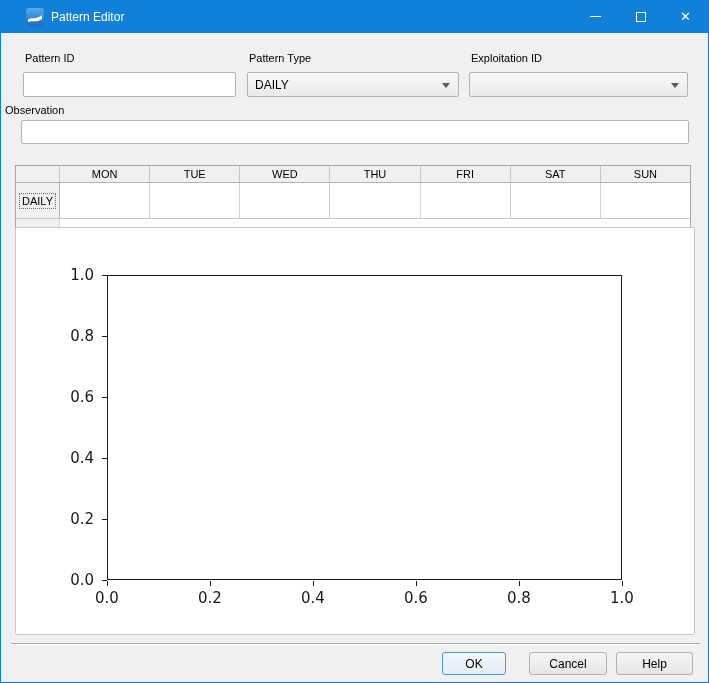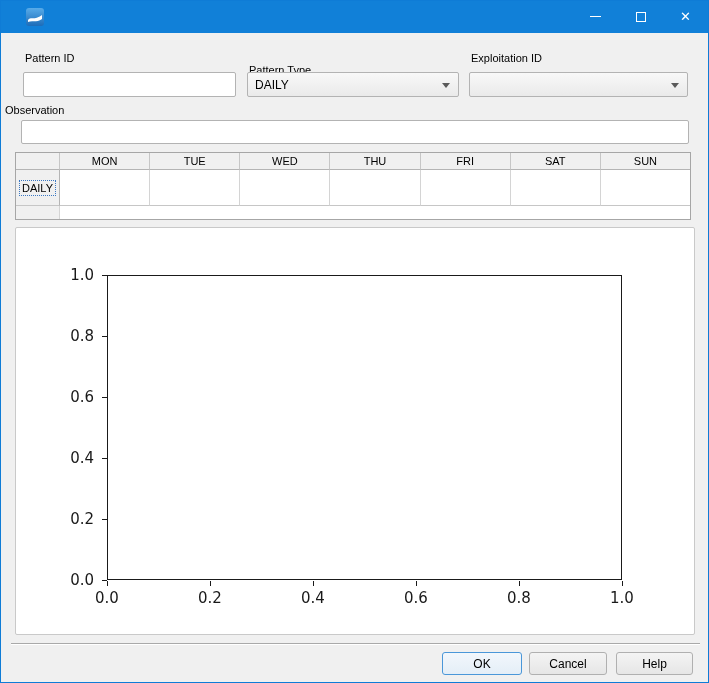--- a/index.html
+++ b/index.html
@@ -34,21 +34,21 @@
     width:45px; height:31px; display:flex; align-items:center; justify-content:center;
     cursor:default;
   }
   .glyph-min { width:11px; height:1px; background:#fff; }
   .glyph-max { width:10px; height:10px; border:1px solid #fff; }
   .glyph-close { color:#fff; font-size:13px; line-height:13px; font-family:"DejaVu Sans", sans-serif; }
 
   
   .field-label { position:absolute; font-size:11px; color:#000; }
   .lbl-pattern-id   { left:24px;  top:51px; }
-  .lbl-pattern-type { left:248px; top:63px; }
+  .lbl-pattern-type { left:248px; top:51px; }
   .lbl-exploit-id   { left:470px; top:51px; }
   .lbl-observation  { left:4px;  top:103px; }
 
   .text-input {
     position:absolute; height:25px;
     border:1px solid #b3b3b3; border-radius:2px; background:#fff;
     font-family:"Liberation Sans", sans-serif; font-size:12px; color:#000;
     padding:0 6px; outline:none;
   }
   .inp-pattern-id { left:22px; top:71px; width:213px; }
@@ -65,21 +65,21 @@
   .combo-exploit-id  { left:468px; width:219px; }
   .combo-arrow {
     position:absolute; right:8px; top:10px;
     width:0; height:0;
     border-left:4px solid transparent; border-right:4px solid transparent;
     border-top:5px solid #5a5a5a;
   }
 
   
   .pattern-table {
-    position:absolute; left:14px; top:151px; width:676px;
+    position:absolute; left:14px; top:164px; width:676px;
     border:1px solid #a6a6a6; background:#fff;
   }
   .tr { display:flex; width:100%; }
   .thead-row { height:17px; }
   .th, .corner {
     background:#f0f0f0; border-right:1px solid #c6c6c6; border-bottom:1px solid #b4b4b4;
     font-size:11px; color:#000; display:flex; align-items:center; justify-content:center;
   }
   .corner { width:44px; flex:none; }
   .th { flex:1; }
@@ -121,35 +121,36 @@
     position:absolute; left:10px; top:642px; width:689px; height:2px;
     border-top:1px solid #a9a9a9; border-bottom:1px solid #ffffff;
   }
   .btn {
     position:absolute; top:651px; height:23px;
     border:1px solid #b0b0b0; border-radius:3px;
     background:linear-gradient(180deg,#f4f4f4 0%, #e6e6e6 100%);
     font-family:"Liberation Sans", sans-serif; font-size:12px; color:#000;
     display:flex; align-items:center; justify-content:center; cursor:default;
   }
-  .btn-ok { left:441px; width:80px; border:1px solid var(--ok-border,#4a97d9); background:linear-gradient(180deg,#f2f7fc 0%, #e4eef7 100%); }
+  .btn-ok { left:441px; width:64px; border:1px solid var(--ok-border,#4a97d9); background:linear-gradient(180deg,#f2f7fc 0%, #e4eef7 100%); }
   .btn-cancel { left:528px; width:78px; }
   .btn-help { left:615px; width:77px; }
 </style>
 </head>
 <body>
 
 <div class="window">
 
   <div class="titlebar">
     <span class="app-icon">
       <svg width="18" height="18" viewBox="0 0 18 18">
         <path d="M2 12 C5 8, 8 13, 16 7 L16 11 C10 15, 6 12, 2 14 Z" fill="#ffffff"></path>
       </svg>
     </span>
+    <span class="window-title">Pattern Editor</span>
     <div class="caption-buttons">
       <div class="cap-btn">
           <span class="glyph-min"></span>
         </div>
       <div class="cap-btn">
           <span class="glyph-max"></span>
         </div>
       <div class="cap-btn">
           <span class="glyph-close">✕</span>
         </div>

